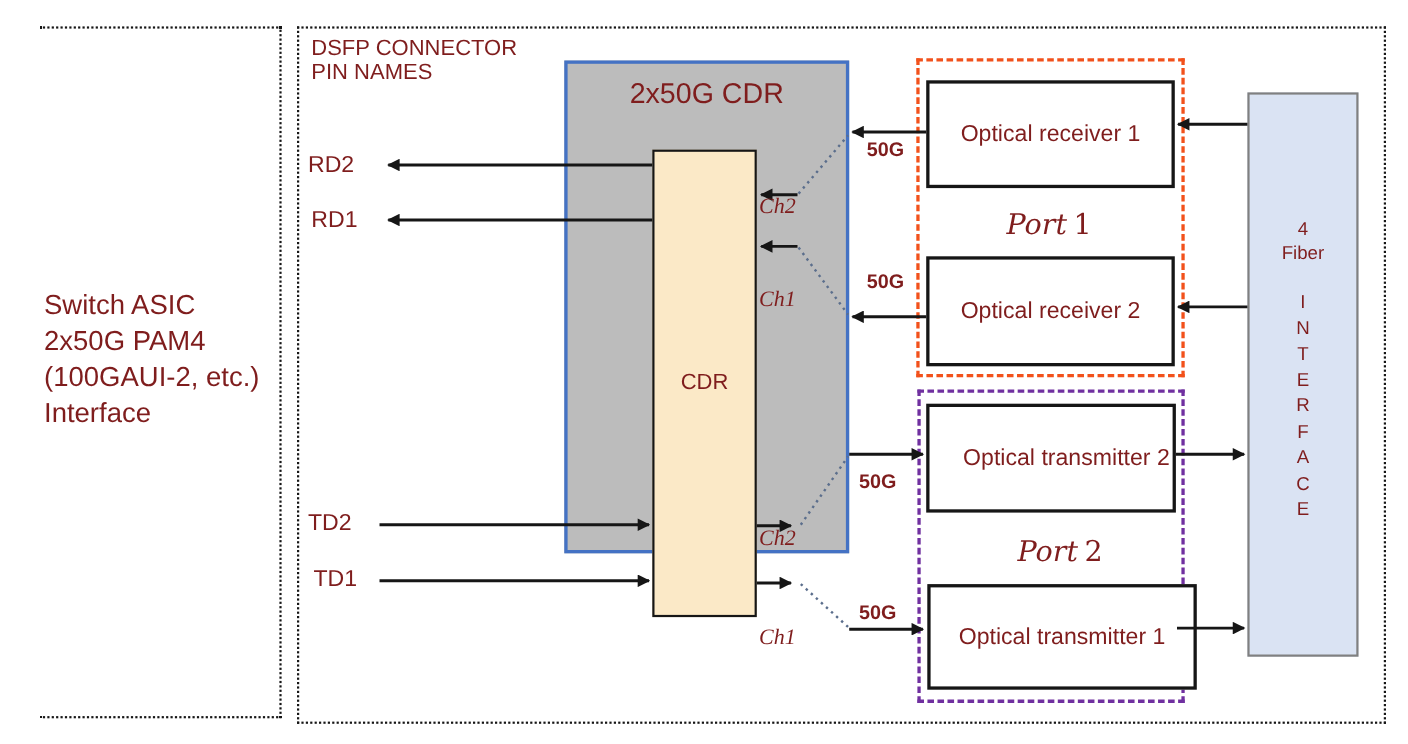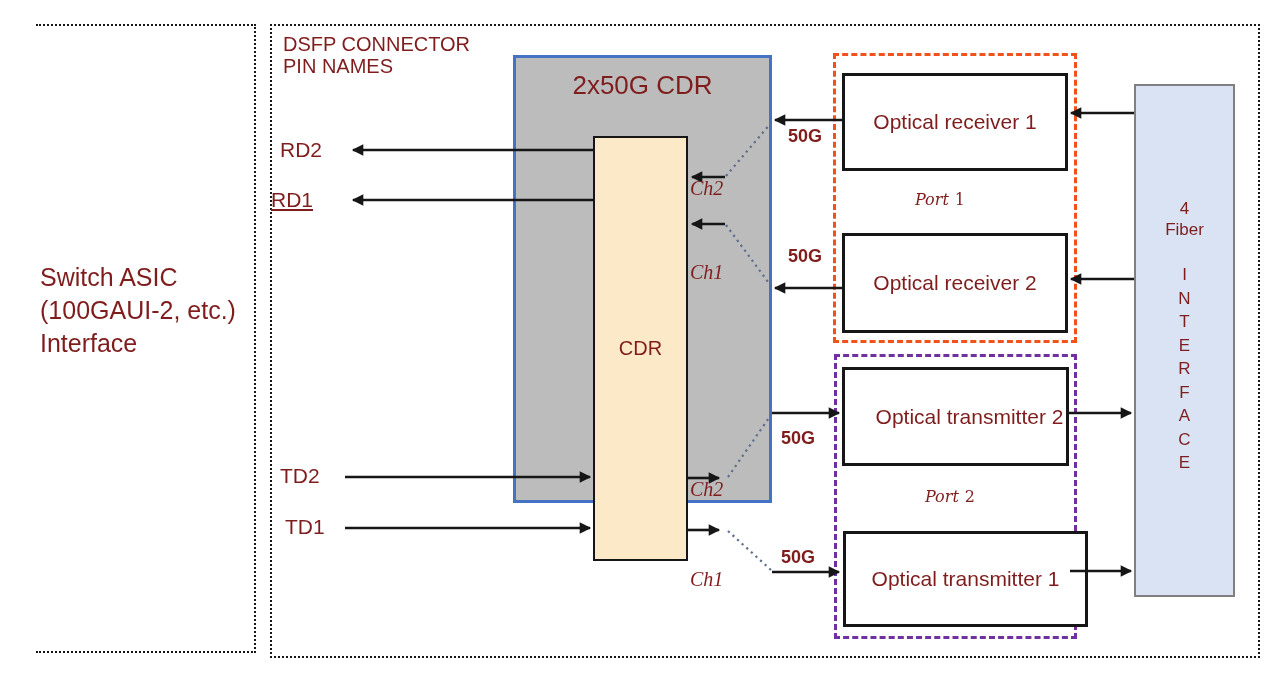--- a/index.html
+++ b/index.html
@@ -28,21 +28,21 @@
   }
   .cdr-title{margin-top:12px;font-size:26px;}
   .cdr-inner{
     left:593px;top:136px;width:95px;height:425px;box-sizing:border-box;
     background:var(--cdr-inner-fill,#fbe9c7);border:2.5px solid #161616;
     display:flex;align-items:center;justify-content:center;font-size:20px;
   }
   
   .pin{font-size:21px;}
   .pin.rd2{left:280px;top:138px;}
-  .pin.rd1{left:271px;top:188px;text-decoration:underline;}
+  .pin.rd1{left:283px;top:188px;}
   .pin.td2{left:280px;top:464px;}
   .pin.td1{left:285px;top:515px;}
   
   .ch{
     font-family:Liberation Serif, serif;font-style:italic;font-size:20px;z-index:6;margin-top:32px;
   }
   .ch.t2{left:690px;top:145px;}
   .ch.t1{left:690px;top:229px;}
   .ch.b2{left:690px;top:446px;}
   .ch.b1{left:690px;top:536px;}
@@ -65,21 +65,21 @@
   .port-box{box-sizing:border-box;}
   .port1-box{
     left:833px;top:53px;width:244px;height:290px;
     border:3px dashed var(--port1-dash,#f2511b);
   }
   .port2-box{
     left:834px;top:354px;width:243px;height:285px;
     border:3px dashed var(--port2-dash,#7030a0);
   }
   .port-label{
-    font-family:"DejaVu Serif", serif;font-size:16px;z-index:6;white-space:nowrap;
+    font-family:"DejaVu Serif", serif;font-size:26px;z-index:6;white-space:nowrap;
   }
   .port-label .w{font-style:italic;}
   .port-label .n{font-style:normal;margin-left:6px;}
   .port-label.p1{left:915px;top:190px;}
   .port-label.p2{left:925px;top:487px;}
   
   .iface{
     left:1134px;top:84px;width:101px;height:513px;box-sizing:border-box;
     background:var(--interface-fill,#dae3f3);border:2.5px solid var(--interface-border,#808080);
     font-size:17px;text-align:center;
@@ -96,20 +96,21 @@
 
   <div class="abs left-dotted"></div>
   <div class="abs outer-dotted"></div>
 
   <div class="abs dsfp-note">
     <div>DSFP CONNECTOR</div>
     <div>PIN NAMES</div>
   </div>
   <div class="abs switch-note">
     <div>Switch ASIC</div>
+    <div>2x50G PAM4</div>
     <div>(100GAUI-2, etc.)</div>
     <div>Interface</div>
   </div>
 
   <div class="abs cdr-outer">
     <div class="cdr-title">2x50G CDR</div>
   </div>
   <div class="abs cdr-inner">
     <span>CDR</span>
   </div>

